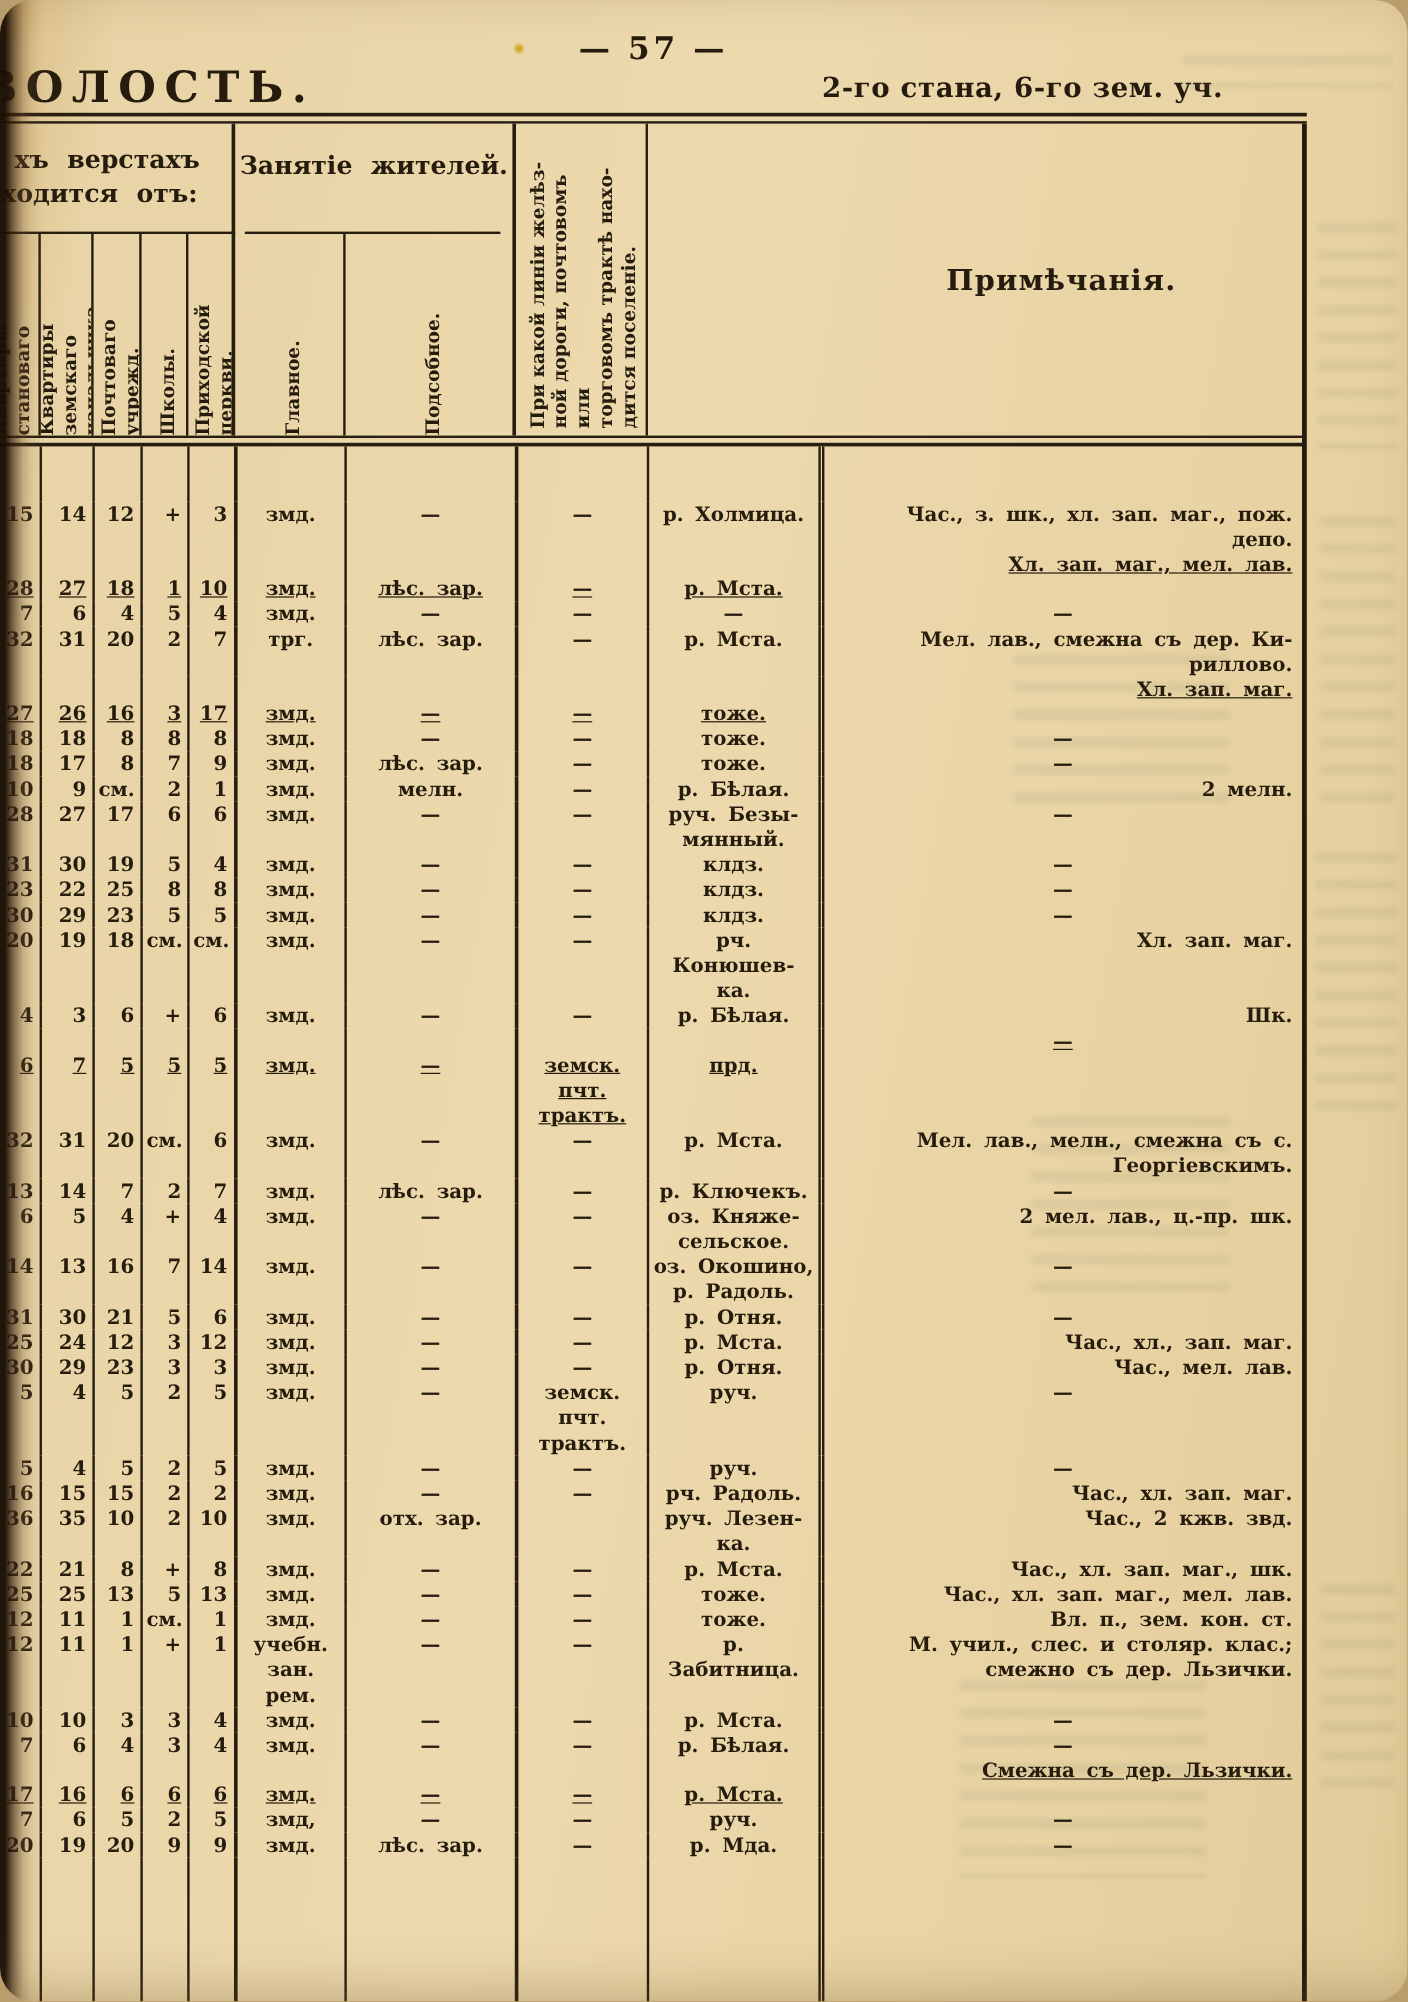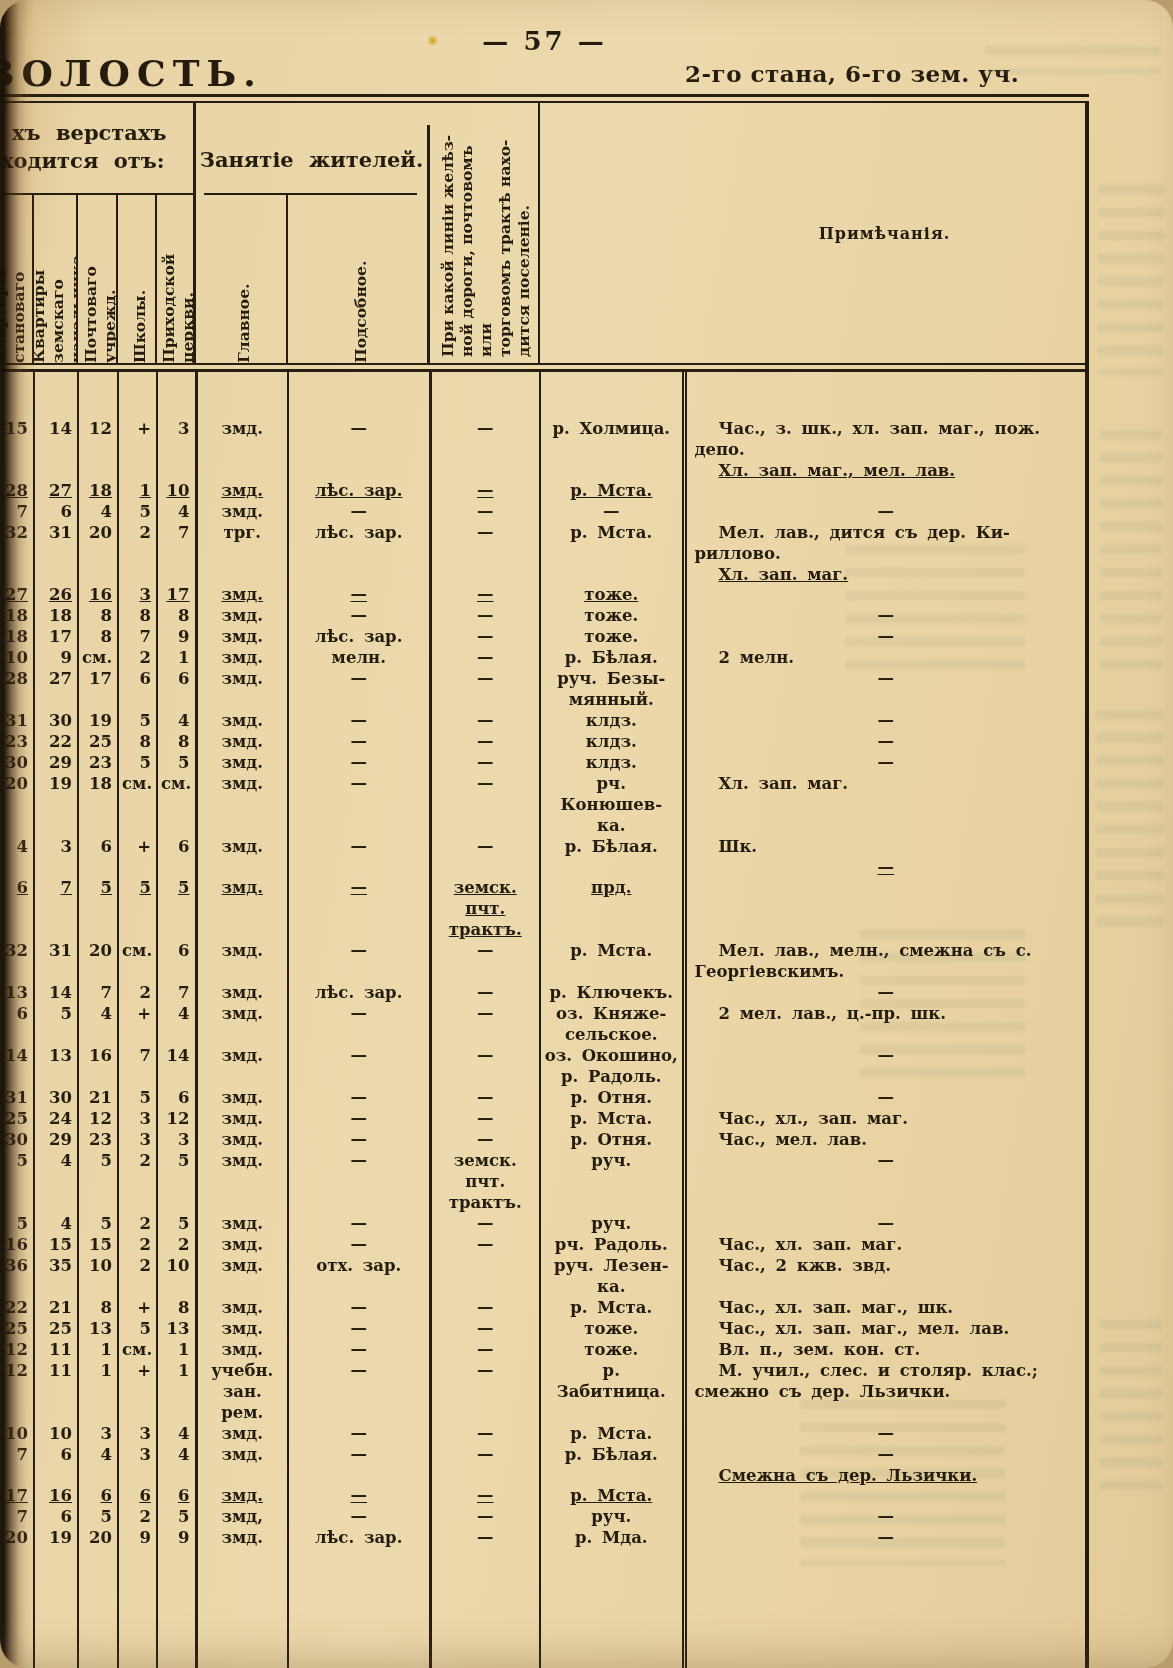--- a/index.html
+++ b/index.html
@@ -30,49 +30,49 @@
     overflow:hidden;font-size:21px;font-weight:700;line-height:28px;padding-top:16px;white-space:nowrap;word-spacing:8px;}
   .h-dist-title .l1{margin-left:12px;}
   .h-dist-title .l2{margin-left:1px;}
   .hcell{grid-row:2;display:flex;justify-content:center;align-items:stretch;overflow:hidden;}
   .hc1{grid-column:1;border-right:2px solid #271d10;}
   .hc2{grid-column:2;border-right:2px solid #271d10;}
   .hc3{grid-column:3;border-right:2px solid #271d10;}
   .hc4{grid-column:4;border-right:2px solid #271d10;}
   .hc5{grid-column:5;border-right:3px solid #271d10;}
   .h-occ-title{grid-column:6/8;grid-row:1;border-right:3px solid #271d10;position:relative;
-    font-size:21px;font-weight:700;text-align:center;padding-top:22px;word-spacing:8px;margin-top:22px;}
+    font-size:21px;font-weight:700;text-align:center;padding-top:22px;word-spacing:8px;}
   .h-occ-title::after{content:"";position:absolute;left:8px;right:10px;bottom:0;border-bottom:2px solid #271d10;}
   .hc6{grid-column:6;border-right:2px solid #271d10;}
   .hc7{grid-column:7;border-right:3px solid #271d10;}
   .h-rail{grid-column:8;grid-row:1/3;border-right:2px solid #271d10;display:flex;justify-content:center;padding:10px 0 6px 0;}
   .h-water{grid-column:9;grid-row:1/3;border-right:5px double #271d10;display:flex;align-items:center;justify-content:center;
     font-size:18px;font-weight:700;line-height:34px;white-space:pre-line;text-align:center;word-spacing:5px;}
   .h-notes{grid-column:10;grid-row:1/3;display:flex;align-items:center;justify-content:center;
-    font-size:16px;font-weight:700;letter-spacing:1px;}
+    font-size:24px;font-weight:700;letter-spacing:1px;}
   .vlabel{writing-mode:vertical-rl;transform:rotate(180deg);font-size:15.5px;font-weight:700;
     line-height:19px;height:100%;padding-block-start:5px;white-space:pre-line;}
   .h-rail .vlabel{font-size:15.5px;line-height:19px;padding-block-start:2px;}
   
   table.data{border-collapse:collapse;table-layout:fixed;width:1085px;}
   table.data td{vertical-align:top;font-size:16.5px;font-weight:700;line-height:21px;padding:0 3px;
     overflow:hidden;word-spacing:4px;}
   table.data td:nth-child(1){border-right:2px solid #271d10;}
   table.data td:nth-child(2){border-right:2px solid #271d10;}
   table.data td:nth-child(3){border-right:2px solid #271d10;}
   table.data td:nth-child(4){border-right:2px solid #271d10;}
   table.data td:nth-child(5){border-right:3px solid #271d10;}
   table.data td:nth-child(6){border-right:2px solid #271d10;}
   table.data td:nth-child(7){border-right:3px solid #271d10;}
   table.data td:nth-child(8){border-right:2px solid #271d10;}
   table.data td:nth-child(9){border-right:5px double #271d10;}
   table.data td:nth-child(-n+5){text-align:right;padding-right:5px;}
   table.data td:nth-child(6),table.data td:nth-child(7),
   table.data td:nth-child(8),table.data td:nth-child(9){text-align:center;white-space:pre-line;}
-  table.data td:nth-child(10){text-align:left;white-space:pre-line;text-indent:24px;padding:0 8px 0 8px;}
+  table.data td:nth-child(10){text-align:right;white-space:pre-line;text-indent:24px;padding:0 8px 0 8px;}
   table.data td.c{text-align:center !important;text-indent:0 !important;}
   tr.gap td{padding-top:20px;text-decoration:underline;}
   tr.spacer-row td{height:46px;}
   tr.filler-row td{height:122px;}
   
   .ghost{position:absolute;z-index:1;pointer-events:none;filter:blur(1.6px);opacity:.5;
     background:repeating-linear-gradient(180deg,rgba(108,124,96,.20) 0 9px,transparent 9px 23px);}
   .speck{position:absolute;z-index:1;width:9px;height:9px;border-radius:50%;
     background:radial-gradient(circle,#d2a92c 0 40%,rgba(210,169,44,0) 75%);filter:blur(1px);}
 </style>
@@ -200,21 +200,21 @@
             <tr>
     <td>32</td>
     <td>31</td>
     <td>20</td>
     <td>2</td>
     <td>7</td>
     <td>трг.</td>
     <td>лѣс. зар.</td>
     <td class="c">—</td>
     <td>р. Мста.</td>
-    <td>Мел. лав., дится съ дер. Ки-
+    <td>Мел. лав., смежна съ дер. Ки-
 риллово.</td>
   </tr>
             <tr class="gap">
     <td>27</td>
     <td>26</td>
     <td>16</td>
     <td>3</td>
     <td>17</td>
     <td>змд.</td>
     <td class="c">—</td>

